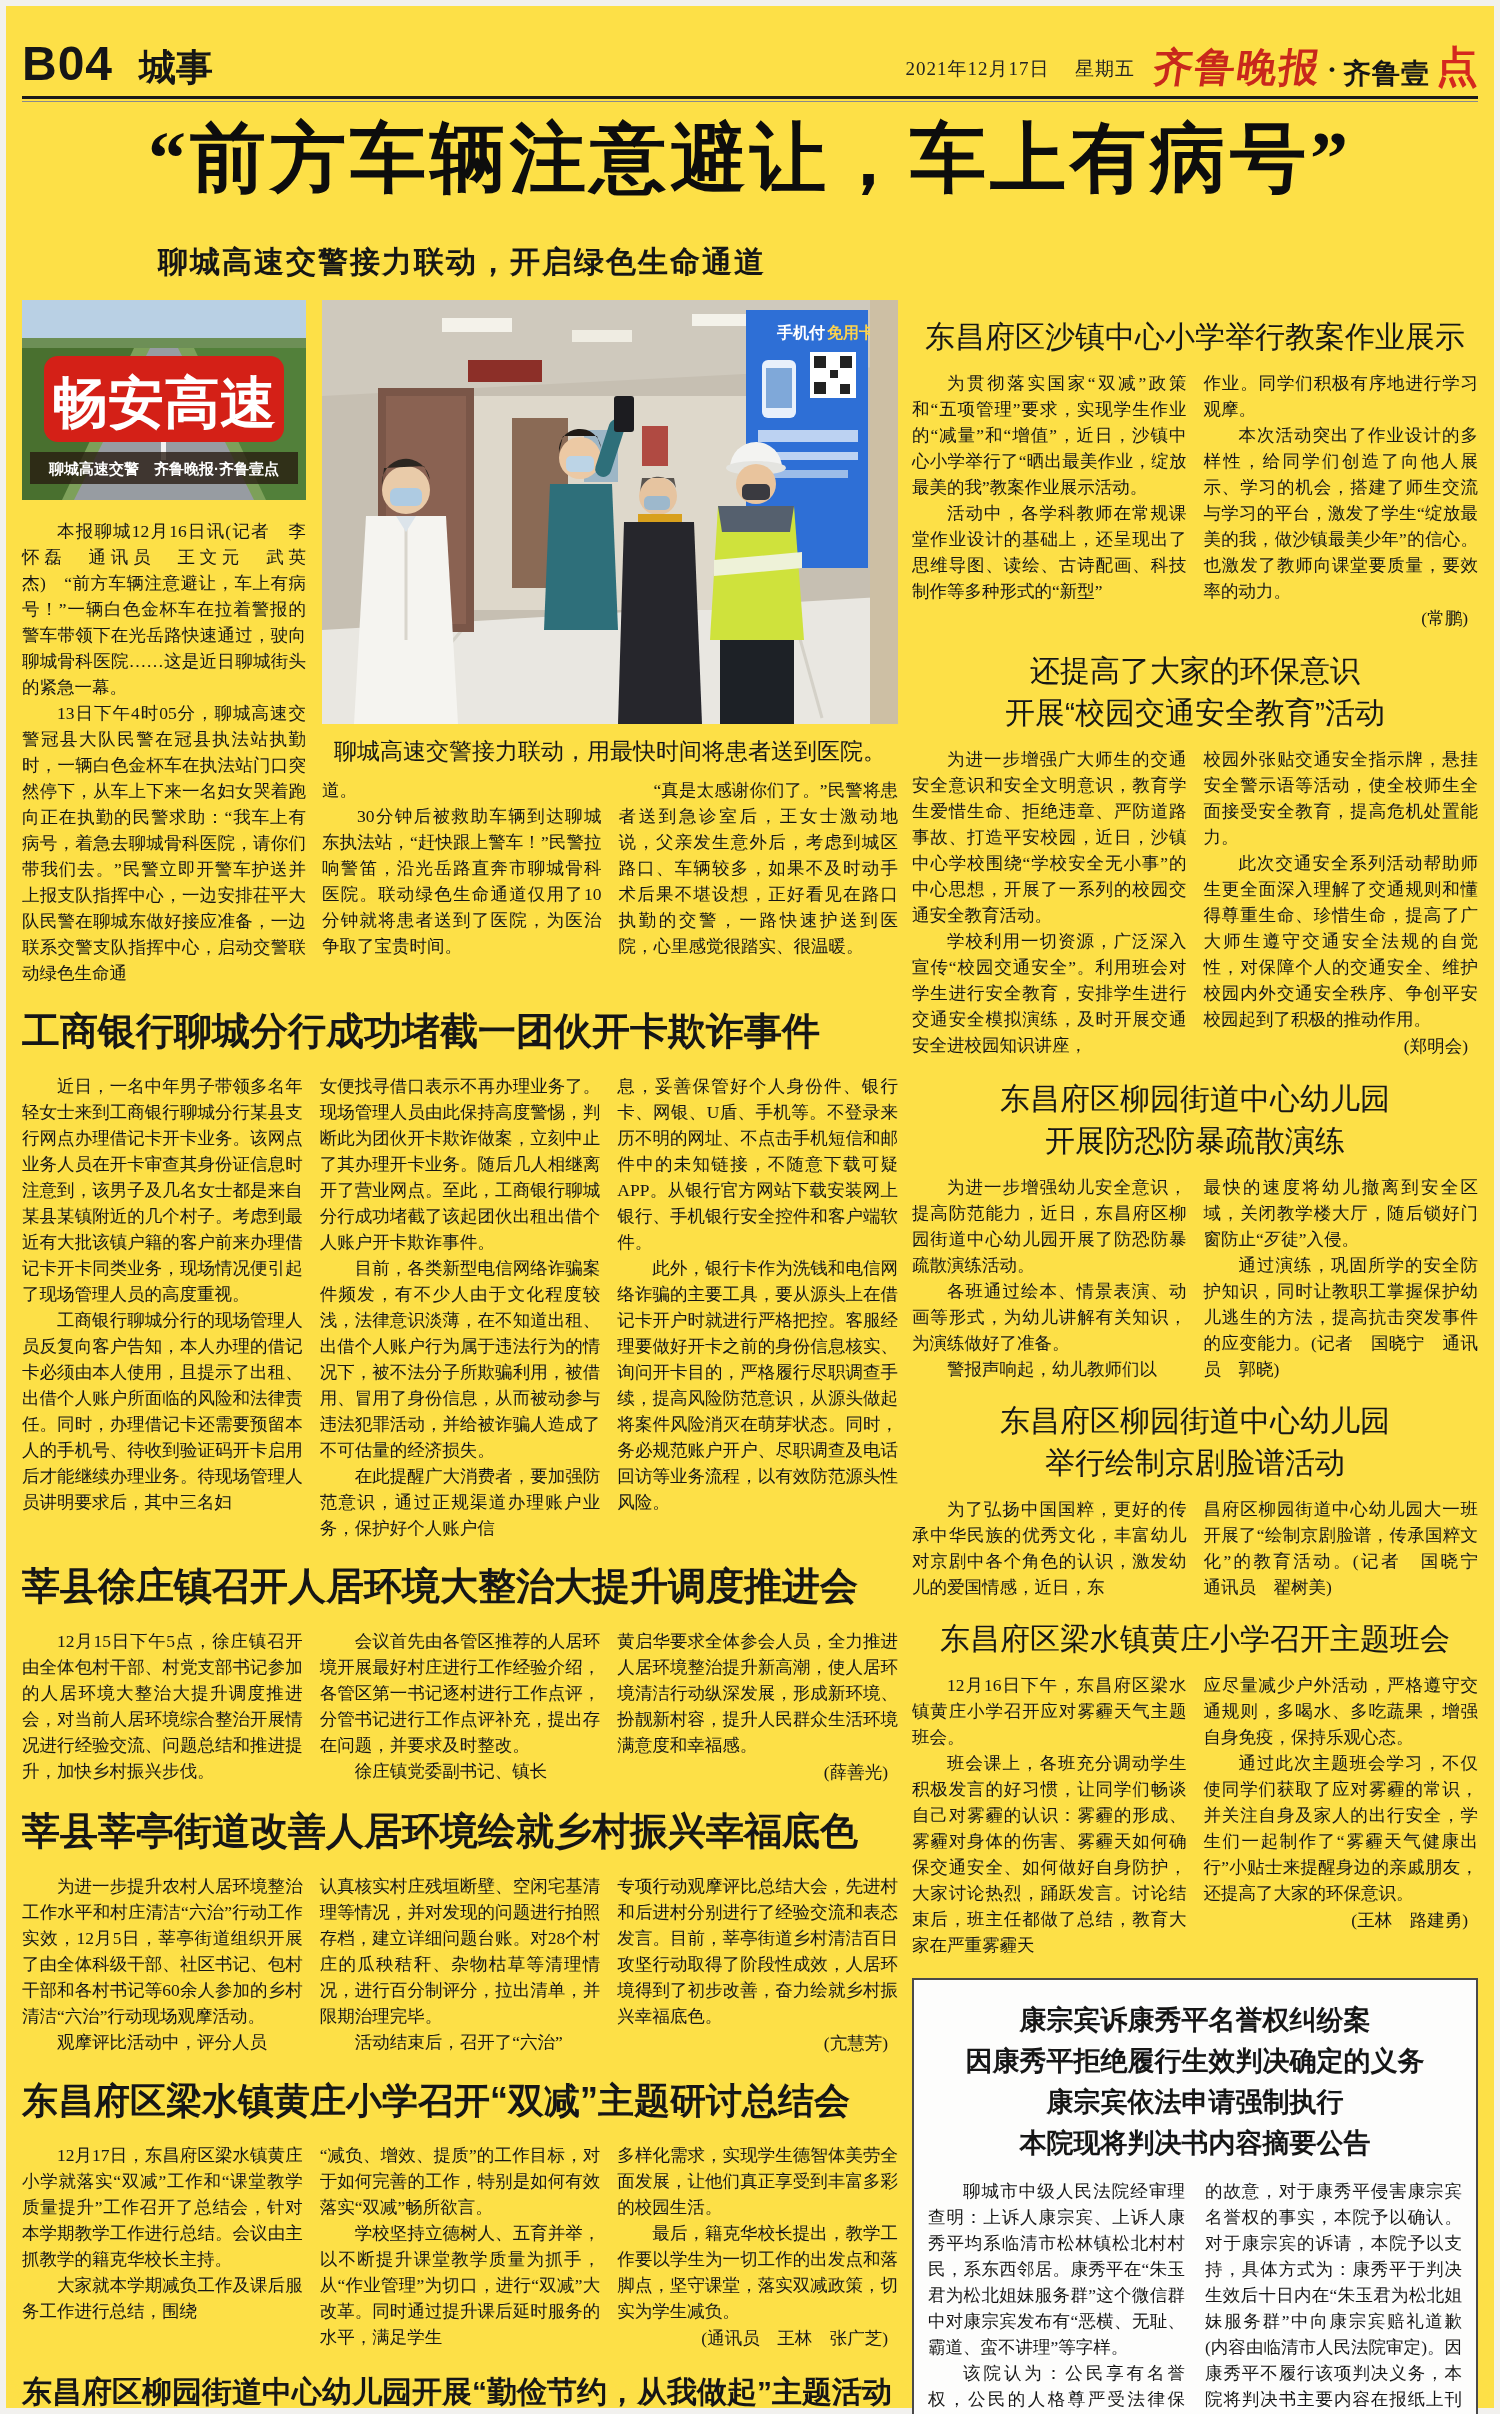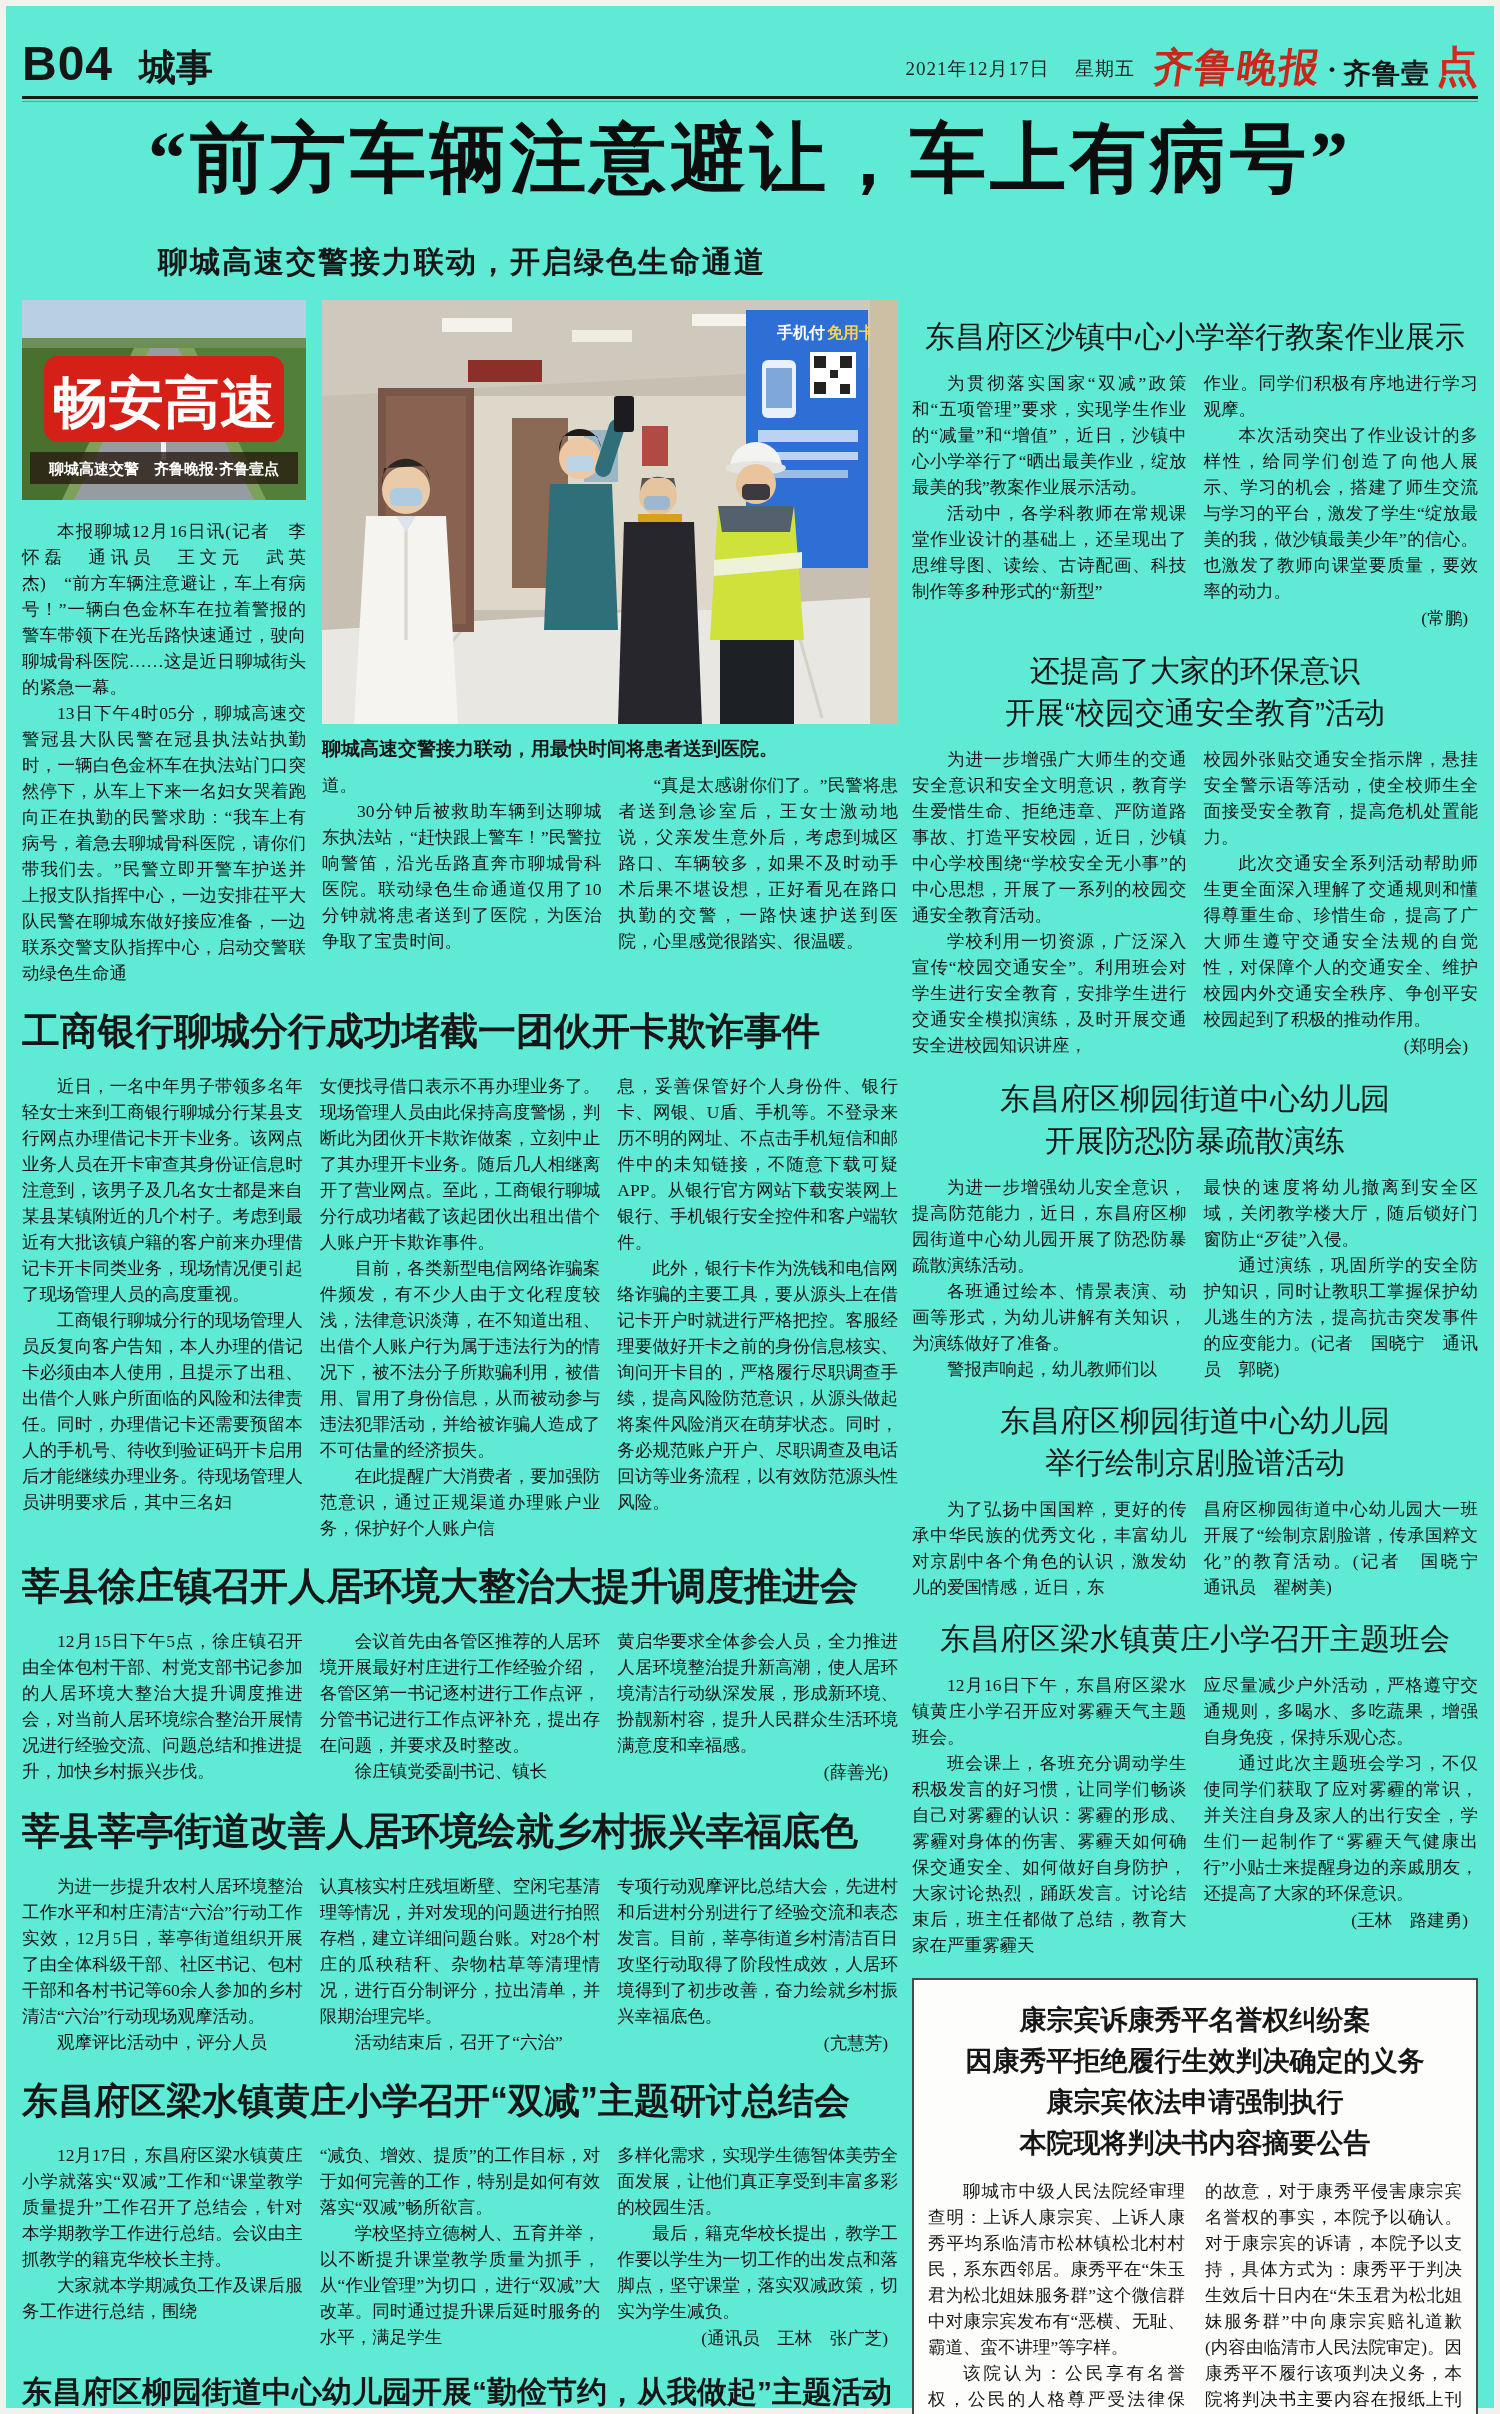--- a/index.html
+++ b/index.html
@@ -2,21 +2,21 @@
 <html><head>
 <meta charset="utf-8">
 <style>
   html,body{margin:0;padding:0;}
   body{
     width:1500px;height:2414px;position:relative;
     background:#eceae6;
     font-family:"Liberation Serif","DejaVu Serif",serif;
     color:#161616;
   }
-  .page{position:absolute;left:0;top:0;width:1500px;height:2414px;background:#5eead4;overflow:hidden;
+  .page{position:absolute;left:0;top:0;width:1500px;height:2414px;background:#fde047;overflow:hidden;
         box-shadow:inset 0 0 0 6px #f2f1ee;}
   
   .hdr{position:absolute;left:22px;right:22px;top:24px;height:64px;display:flex;align-items:flex-end;}
   .pageno{font-family:"Liberation Sans","DejaVu Sans",sans-serif;font-size:48px;font-weight:700;letter-spacing:1px;line-height:1;}
   .section{font-family:"Liberation Sans","DejaVu Sans",sans-serif;font-size:37px;font-weight:700;margin-left:26px;line-height:1.05;}
   .hdr-right{margin-left:auto;display:flex;align-items:flex-end;gap:18px;}
   .date{font-size:19px;color:#222;padding-bottom:6px;letter-spacing:1px;}
   .brand{display:flex;align-items:flex-end;gap:6px;line-height:1;}
   .brand-script{color:#c8281c;font-size:40px;font-weight:900;transform:skewX(-8deg);letter-spacing:2px;}
   .brand-sep{font-size:30px;font-weight:900;padding-bottom:4px;}
@@ -44,21 +44,21 @@
     font-size:38px;font-weight:900;letter-spacing:0;margin:20px 0 16px;}
   .h-left.small{font-size:30px;}
   
   .rh{font-family:"Liberation Sans","DejaVu Sans",sans-serif;
     font-size:30px;font-weight:400;text-align:center;line-height:42px;margin:18px 0 12px;}
   
   .lead-row{display:flex;gap:16px;}
   .lead-col1{width:284px;flex:none;}
   .lead-right{width:576px;flex:none;}
   .banner-wrap{margin-bottom:14px;}
-  .caption{font-size:19px;font-weight:700;margin:8px 0 10px;}
+  .caption{font-size:23px;font-weight:400;text-align:center;margin:8px 0 10px;}
   
   .notice{border:2px solid #4a4a4a;margin-top:20px;padding:20px 14px 18px;background:#fdfdfc;}
   .nt{font-family:"Liberation Sans","DejaVu Sans",sans-serif;font-size:27px;font-weight:900;text-align:center;line-height:41px;}
   .notice .cols{margin-top:14px;gap:20px;}
 </style>
 </head>
 <body>
 
 <div class="page">
 

